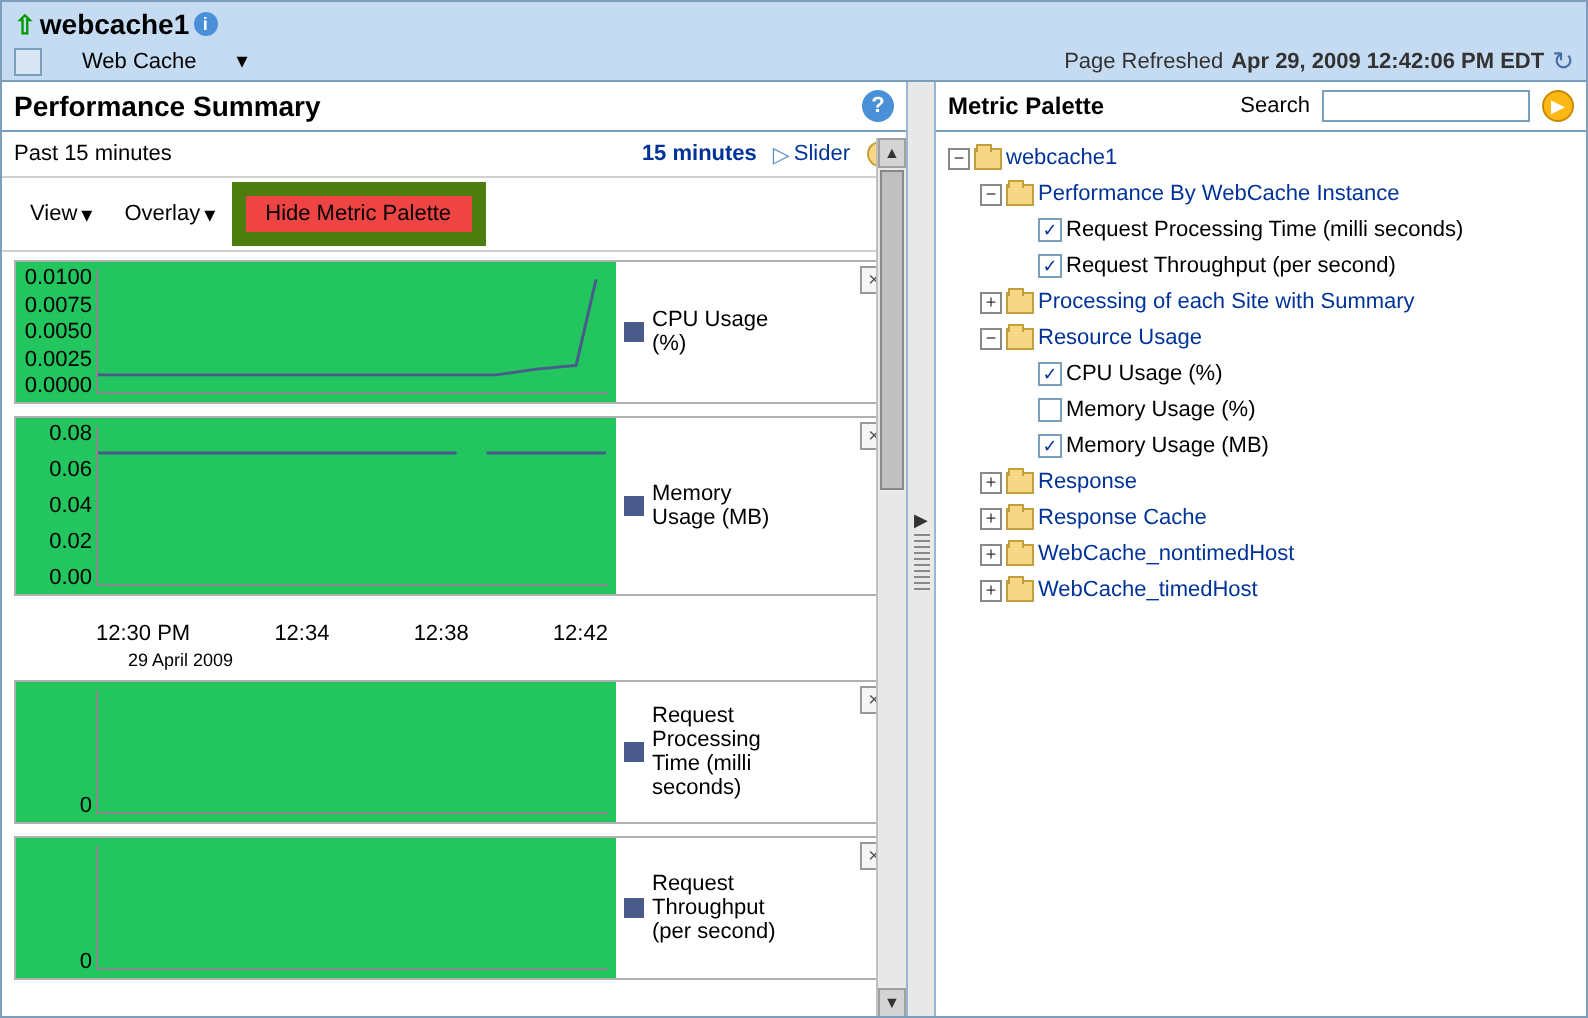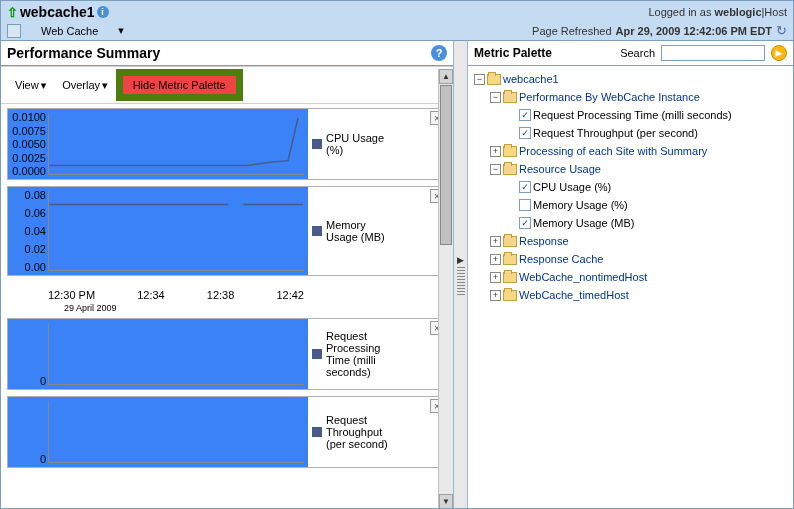--- a/index.html
+++ b/index.html
@@ -30,21 +30,21 @@
 .time-controls{display:flex;align-items:center;gap:8px}
 .slider-btn{display:flex;align-items:center;gap:2px;color:#003399;cursor:pointer}
 .play-icon{color:#5a8fc8}
 .clock-icon{width:14px;height:14px;display:inline-block}
 .toolbar{display:flex;align-items:center;padding:2px 6px;border-top:1px solid #d0d0d0;border-bottom:1px solid #d0d0d0;background:#fff}
 .toolbar-item{padding:3px 8px;cursor:pointer;display:flex;align-items:center;gap:2px}
 .toolbar-btn{padding:3px 10px;background:#ef4444;border:7px solid #4d7c0f;cursor:pointer}
 .charts{padding:4px 6px;overflow-y:auto;height:380px}
 .chart{border:1px solid #b0b0b0;margin-bottom:6px;position:relative;display:flex;background:#fff}
 .chart-close{position:absolute;top:2px;right:2px;width:14px;height:14px;border:1px solid #999;background:#f5f5f5;cursor:pointer;display:flex;align-items:center;justify-content:center;font-size:10px;color:#555}
-.chart-plot{position:relative;background:#3b82f6}
+.chart-plot{position:relative;background:#22c55e}
 .chart-legend{width:95px;display:flex;align-items:center;gap:4px;padding:2px 4px;font-size:10px}
 .legend-box{width:10px;height:10px;background:#4a5a8a;flex-shrink:0}
 .y-labels{position:absolute;left:2px;top:0;bottom:0;width:36px;display:flex;flex-direction:column;justify-content:space-between;font-size:9px;text-align:right;padding:2px 0}
 .plot-area{position:absolute;left:40px;right:4px;top:4px;bottom:4px;border-left:1px solid #888;border-bottom:1px solid #888}
 .x-labels{position:absolute;left:40px;right:4px;bottom:-26px;display:flex;justify-content:space-between;font-size:9px}
 svg.line{position:absolute;left:0;top:0;width:100%;height:100%}
 .search-row{display:flex;align-items:center;gap:6px}
 .search-input{width:104px;border:1px solid #7b9ebd;padding:1px 3px;font-size:11px}
 .go-btn{width:16px;height:16px;border-radius:50%;background:#fdb813;border:1px solid #c88a00;display:flex;align-items:center;justify-content:center;cursor:pointer;color:#fff;font-size:9px}
 .tree{padding:4px 6px;line-height:18px}
@@ -63,43 +63,56 @@
 </head>
 <body>
 
 <div class="header">
   <div class="header-top">
     <div class="header-left">
       <span class="up-arrow">⇧</span>
       <span class="page-title">webcache1</span>
       <span class="info-icon">i</span>
     </div>
-    <div class="header-right">
-      <span>Logged in as </span><b>weblogic</b><span>|Host</span>
-    </div>
   </div>
   <div class="header-bottom">
     <div class="breadcrumb">
       <span class="menu-icon"></span>
       <span>Web Cache</span>
       <span>▾</span>
     </div>
     <div class="refresh-info">
       <span>Page Refreshed</span>
       <b>Apr 29, 2009 12:42:06 PM EDT</b>
       <span class="refresh-icon">↻</span>
     </div>
   </div>
 </div>
 
 <div class="main">
   <div class="left-panel">
     <div class="panel-header">
       <span class="panel-title">Performance Summary</span>
       <span class="help-icon">?</span>
+    </div>
+    <div class="time-row">
+      <span>Past 15 minutes</span>
+      <div class="time-controls">
+        <a style="font-weight:bold">15 minutes</a>
+        <span class="slider-btn">
+          <span class="play-icon">▷</span>
+          <span>Slider</span>
+        </span>
+        <span class="clock-icon">
+          <svg viewBox="0 0 14 14">
+              <circle cx="7" cy="7" r="6" fill="#f5d785" stroke="#c4a03c"></circle>
+              <path d="M7 3v4l2 2" stroke="#333" fill="none"></path>
+            </svg>
+        </span>
+      </div>
     </div>
     <div class="toolbar">
       <div class="toolbar-item">
           <span>View</span>
           <span>▾</span>
         </div>
       <div class="toolbar-item">
           <span>Overlay</span>
           <span>▾</span>
         </div>

